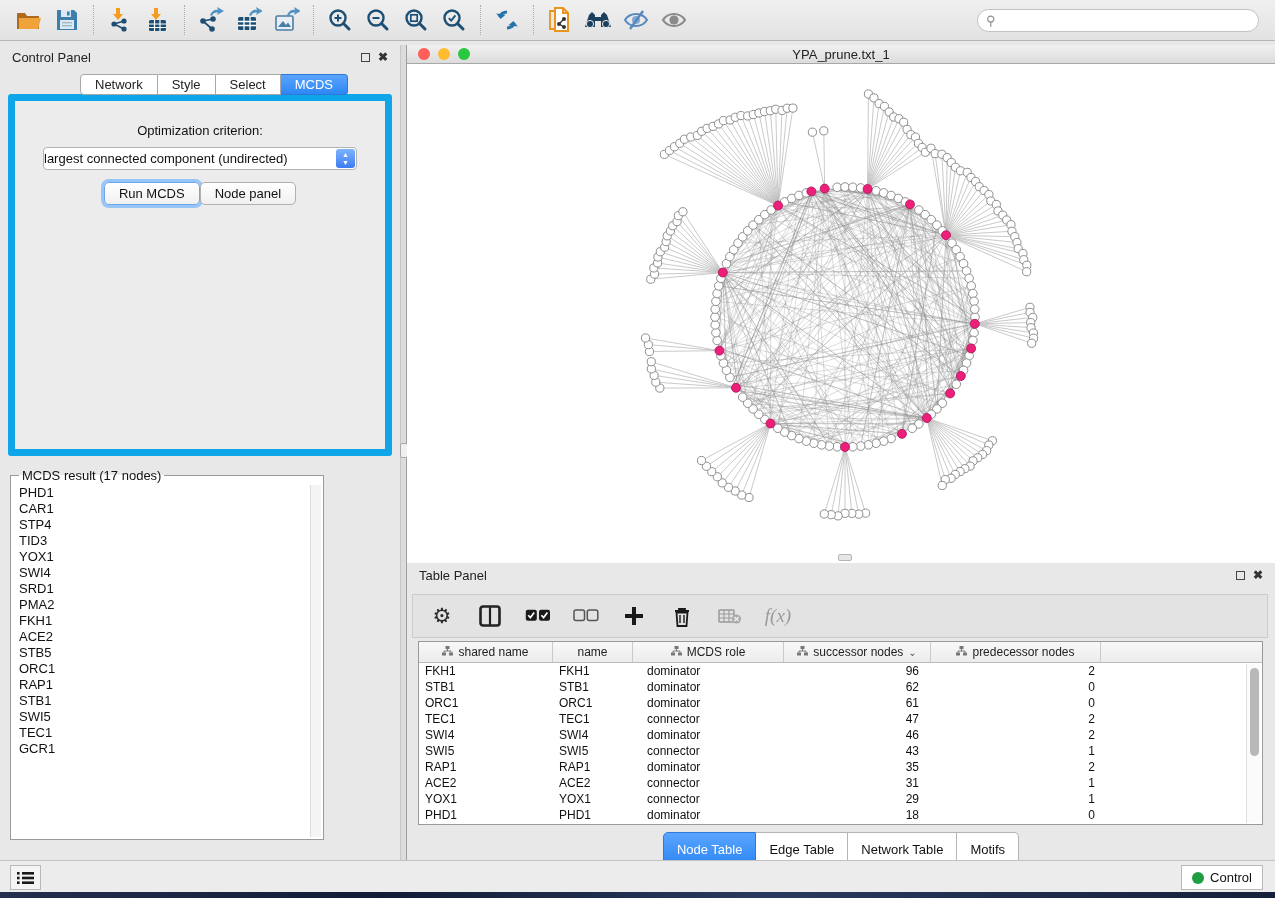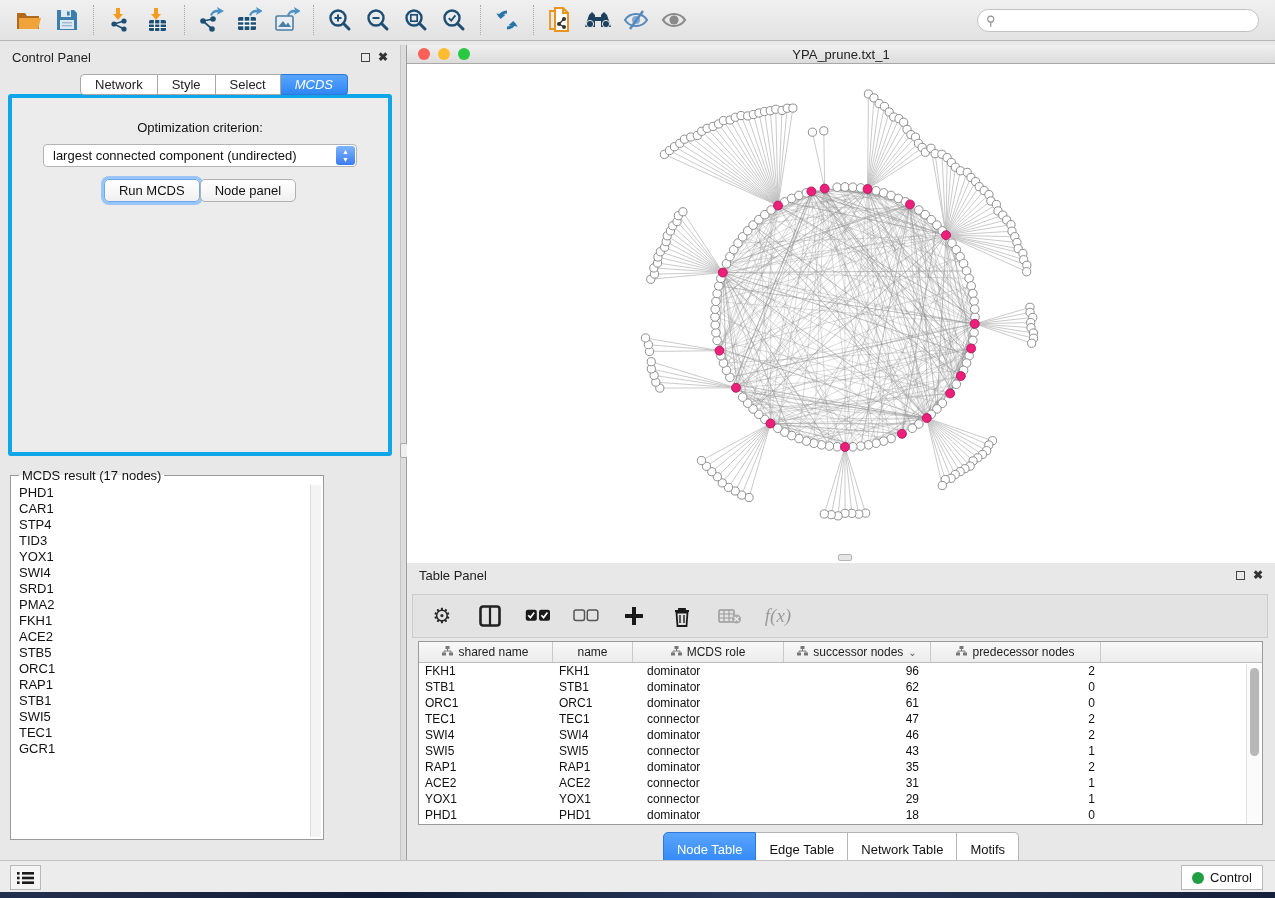--- a/index.html
+++ b/index.html
@@ -22,28 +22,28 @@
   
   .cpanel { position:absolute; left:0; top:45px; width:400px; height:815px; background:#e8e8e8; }
   .panel-title { height:24px; display:flex; align-items:center; padding:0 12px; font-size:13px; color:#222; }
   .panel-title .wbtns { margin-left:auto; display:flex; gap:8px; align-items:center; }
   .wbtn { font-size:12px; color:#333; line-height:1; cursor:default; }
   .wbtn.sq { width:9px; height:9px; border:1.4px solid #444; display:inline-block; }
   .tabs-row { position:absolute; left:80px; top:29px; display:flex; z-index:3; }
   .ctab { height:21px; padding:0 14px; font-size:13px; background:#fff; border:1px solid #a8a8a8;
     border-left-width:0; display:flex; align-items:center; color:#222; }
   .ctab:first-child { border-left-width:1px; border-radius:4px 0 0 4px; }
-  .ctab:last-child { border-radius:0 4px 4px 0;font-style:italic; }
+  .ctab:last-child { border-radius:0 4px 4px 0; }
   .ctab.active { background:linear-gradient(#5aa5fd,#2e86f5); border-color:#2e78d8; color:#fff; }
   .cbody { position:absolute; left:8px; top:49px; width:384px; height:362px; background:#ececec;
-    border:4px solid #0ea5e9; border-radius:3px; }
+    border:7px solid #0ea5e9; border-radius:3px; }
   .opt-label { text-align:center; margin-top:22px; font-size:13px; color:#111; }
   .dropdown { position:relative; margin:9px auto 0; width:314px; height:23px; background:#fff;
     border:1px solid #b3b3b3; border-radius:4px; display:flex; align-items:center; font-size:13px; color:#111;
-    padding-left:9px; }
+    }
   .dd-cap { position:absolute; right:1px; top:1px; width:19px; height:19px; border-radius:3px;
     background:linear-gradient(#7db4fd,#3b7cf0); color:#fff; font-size:7px; line-height:1;
     display:flex; flex-direction:column; align-items:center; justify-content:center; gap:1px; }
   .btn-row { display:flex; justify-content:center; margin-top:12px; }
   .pbtn { height:23px; padding:0 14px; background:linear-gradient(#ffffff,#f0f0f0); border:1px solid #b0b0b0;
     border-radius:5px; font-size:13px; color:#111; display:flex; align-items:center; }
   .pbtn.focus { box-shadow:0 0 0 3px rgba(108,177,255,.65); border-color:#6ea7e8; }
   .mcds-box { position:absolute; left:10px; top:423px; width:314px; height:372px; }
   .mcds-box fieldset { width:100%; height:100%; border:1px solid #9a9a9a; background:#fff; }
   .mcds-box legend { font-size:13px; color:#111; margin-left:8px; padding:0 3px; }

